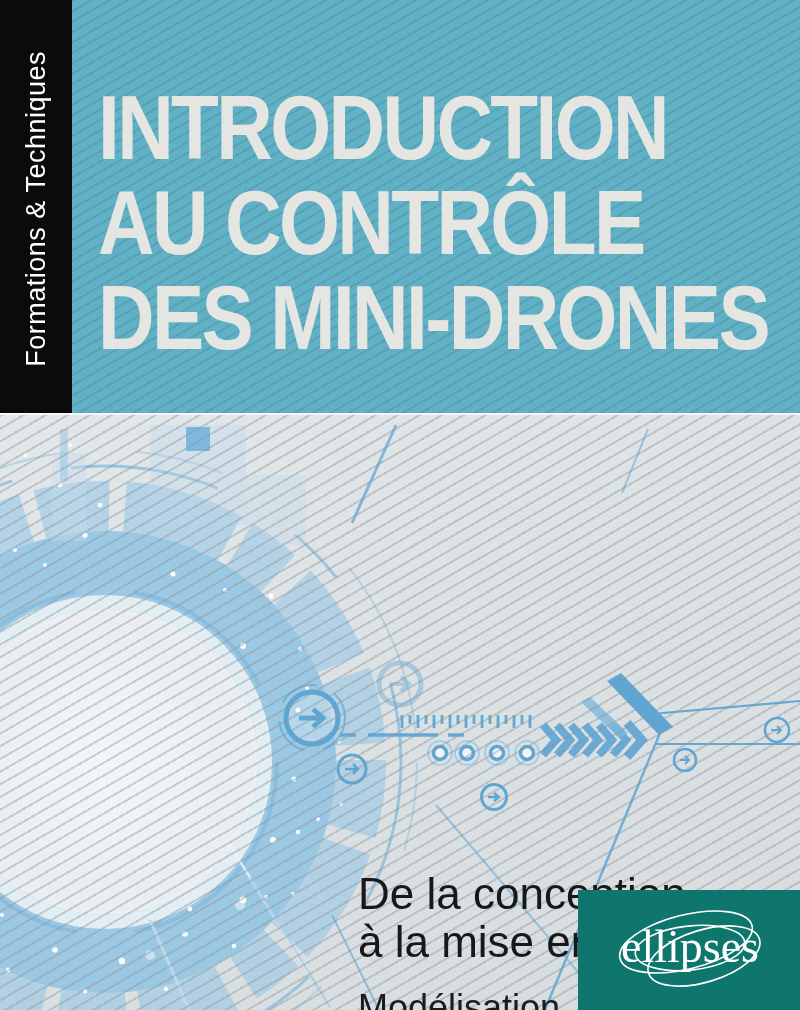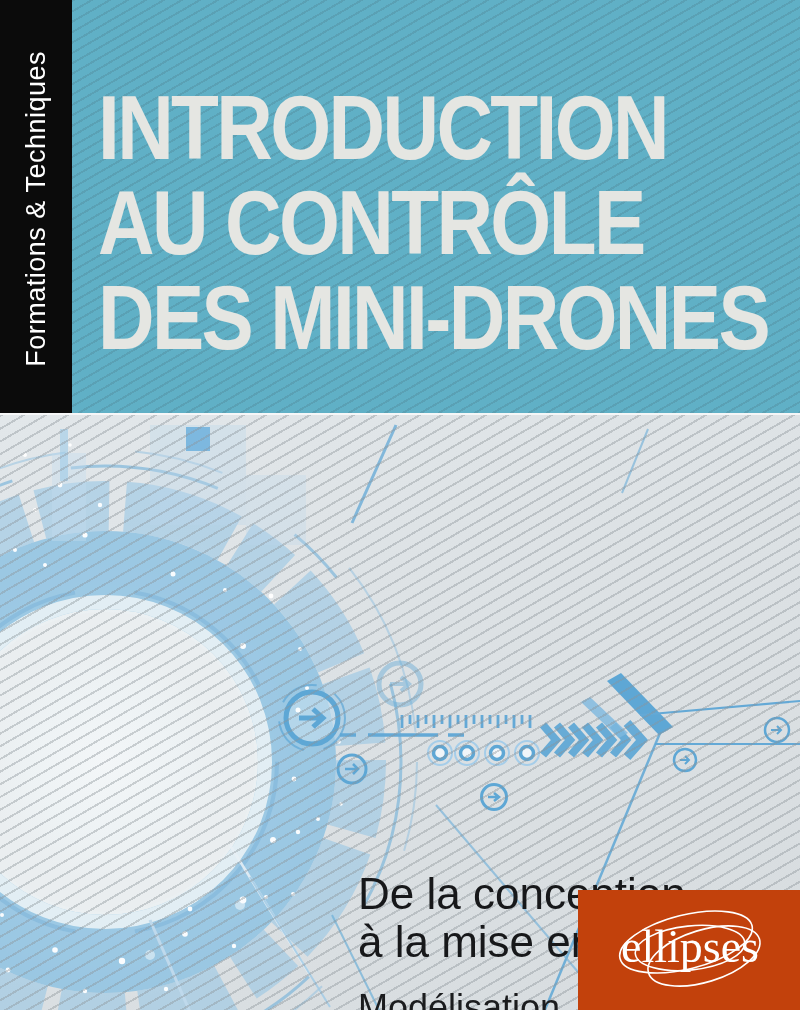--- a/index.html
+++ b/index.html
@@ -49,21 +49,21 @@
     position:absolute;left:358px;top:455px;color:#17181a;
     font-size:44px;line-height:48px;
   }
   .subtitle-secondary{
     position:absolute;left:358px;top:572px;color:#1b1c1e;
     font-size:36px;line-height:42px;
   }
   
   .logo-block{
     position:absolute;left:578px;top:890px;width:222px;height:120px;
-    background:#c2410c;display:flex;align-items:center;justify-content:center;
+    background:#0f766e;display:flex;align-items:center;justify-content:center;
   }
 </style>
 </head>
 <body>
 
 <div class="cover">
 
   <div class="teal-band">
     <h1 class="title" style="margin:0;">
       <span>INTRODUCTION</span>

